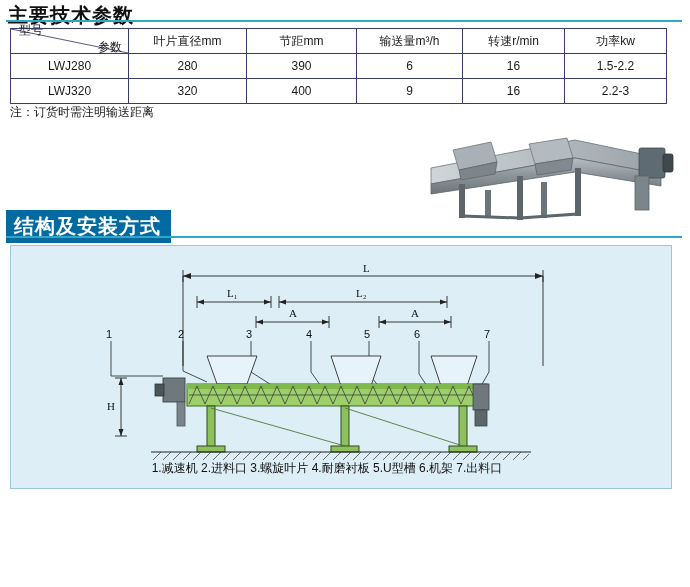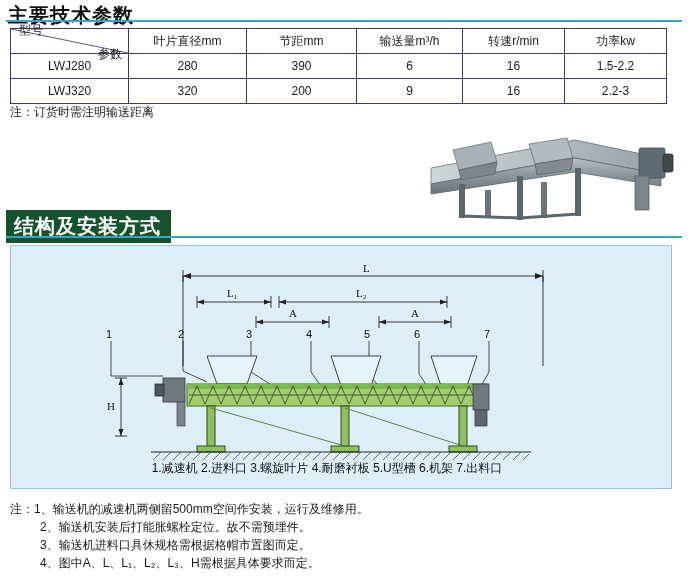--- a/index.html
+++ b/index.html
@@ -13,21 +13,21 @@
   .page{position:relative;width:690px;height:587px;}
 
   
   .sec-title{
     font-size:20px;font-weight:bold;color:#111;
     letter-spacing:1px;
     padding-left:2px;
   }
   .sec-title.hl{
     display:inline-block;
-    background:#14532d;
+    background:#0369a1;
     color:#ffffff;
     padding:3px 10px 3px 8px;
   }
   .hl-wrap{position:relative;}
   .hl-underline{
     position:absolute;left:0;right:0;bottom:0;height:2px;background:#2ea7c9;
   }
 
   
   table.spec{
@@ -45,21 +45,21 @@
   table.spec th{font-weight:normal;}
   .hdr-cell{
     position:relative;
     height:34px;
     padding:0;
   }
   .hdr-cell .diag{
     position:absolute;left:0;top:0;width:100%;height:100%;
   }
   .hdr-cell .lbl-tr{
-    position:absolute;right:6px;top:17px;font-size:12px;
+    position:absolute;right:6px;top:10px;font-size:12px;
   }
   .hdr-cell .lbl-bl{
     position:absolute;left:8px;bottom:14px;font-size:12px;
   }
   .note{
     font-size:12px;
   }
 
   
   .photo{
@@ -126,21 +126,21 @@
           <td>LWJ280</td>
           <td>280</td>
           <td>390</td>
           <td>6</td>
           <td>16</td>
           <td>1.5-2.2</td>
         </tr>
         <tr>
           <td>LWJ320</td>
           <td>320</td>
-          <td>200</td>
+          <td>400</td>
           <td>9</td>
           <td>16</td>
           <td>2.2-3</td>
         </tr>
       </tbody>
     </table>
     <div class="note">注：订货时需注明输送距离</div>
   </div>
 
   <div class="photo" style="left:425px;top:128px;width:250px;height:100px;">
@@ -337,20 +337,14 @@
         <line x1="482" y1="214" x2="490" y2="206"></line>
           <line x1="492" y1="214" x2="500" y2="206"></line>
         <line x1="502" y1="214" x2="510" y2="206"></line>
           <line x1="512" y1="214" x2="518" y2="208"></line>
       </g>
     </svg>
 
     <div class="legend" style="left:0;top:214px;width:632px;text-align:center;">1.减速机   2.进料口   3.螺旋叶片   4.耐磨衬板   5.U型槽   6.机架   7.出料口</div>
   </div>
 
-  <div class="footnotes" style="left:10px;top:500px;width:660px;">
-    <div>注：1、输送机的减速机两侧留500mm空间作安装，运行及维修用。</div>
-    <div style="padding-left:30px;">2、输送机安装后打能胀螺栓定位。故不需预埋件。</div>
-    <div style="padding-left:30px;">3、输送机进料口具休规格需根据格帽市置图而定。</div>
-    <div style="padding-left:30px;">4、图中A、L、L₁、L₂、L₃、H需根据具体要求而定。</div>
-  </div>
 
 </div>
 
 </body></html>

